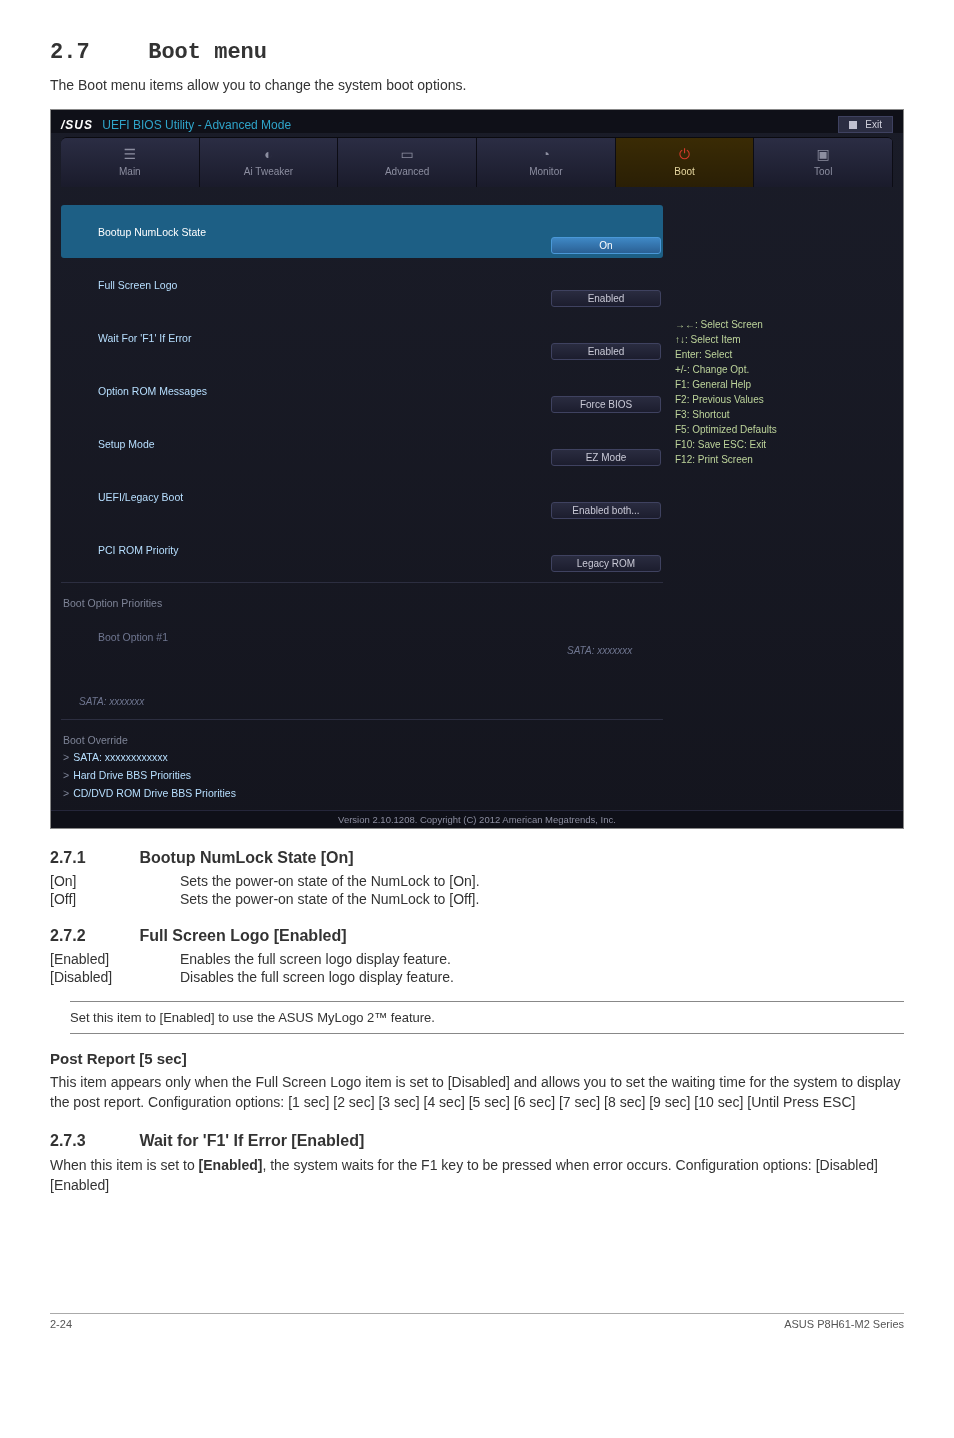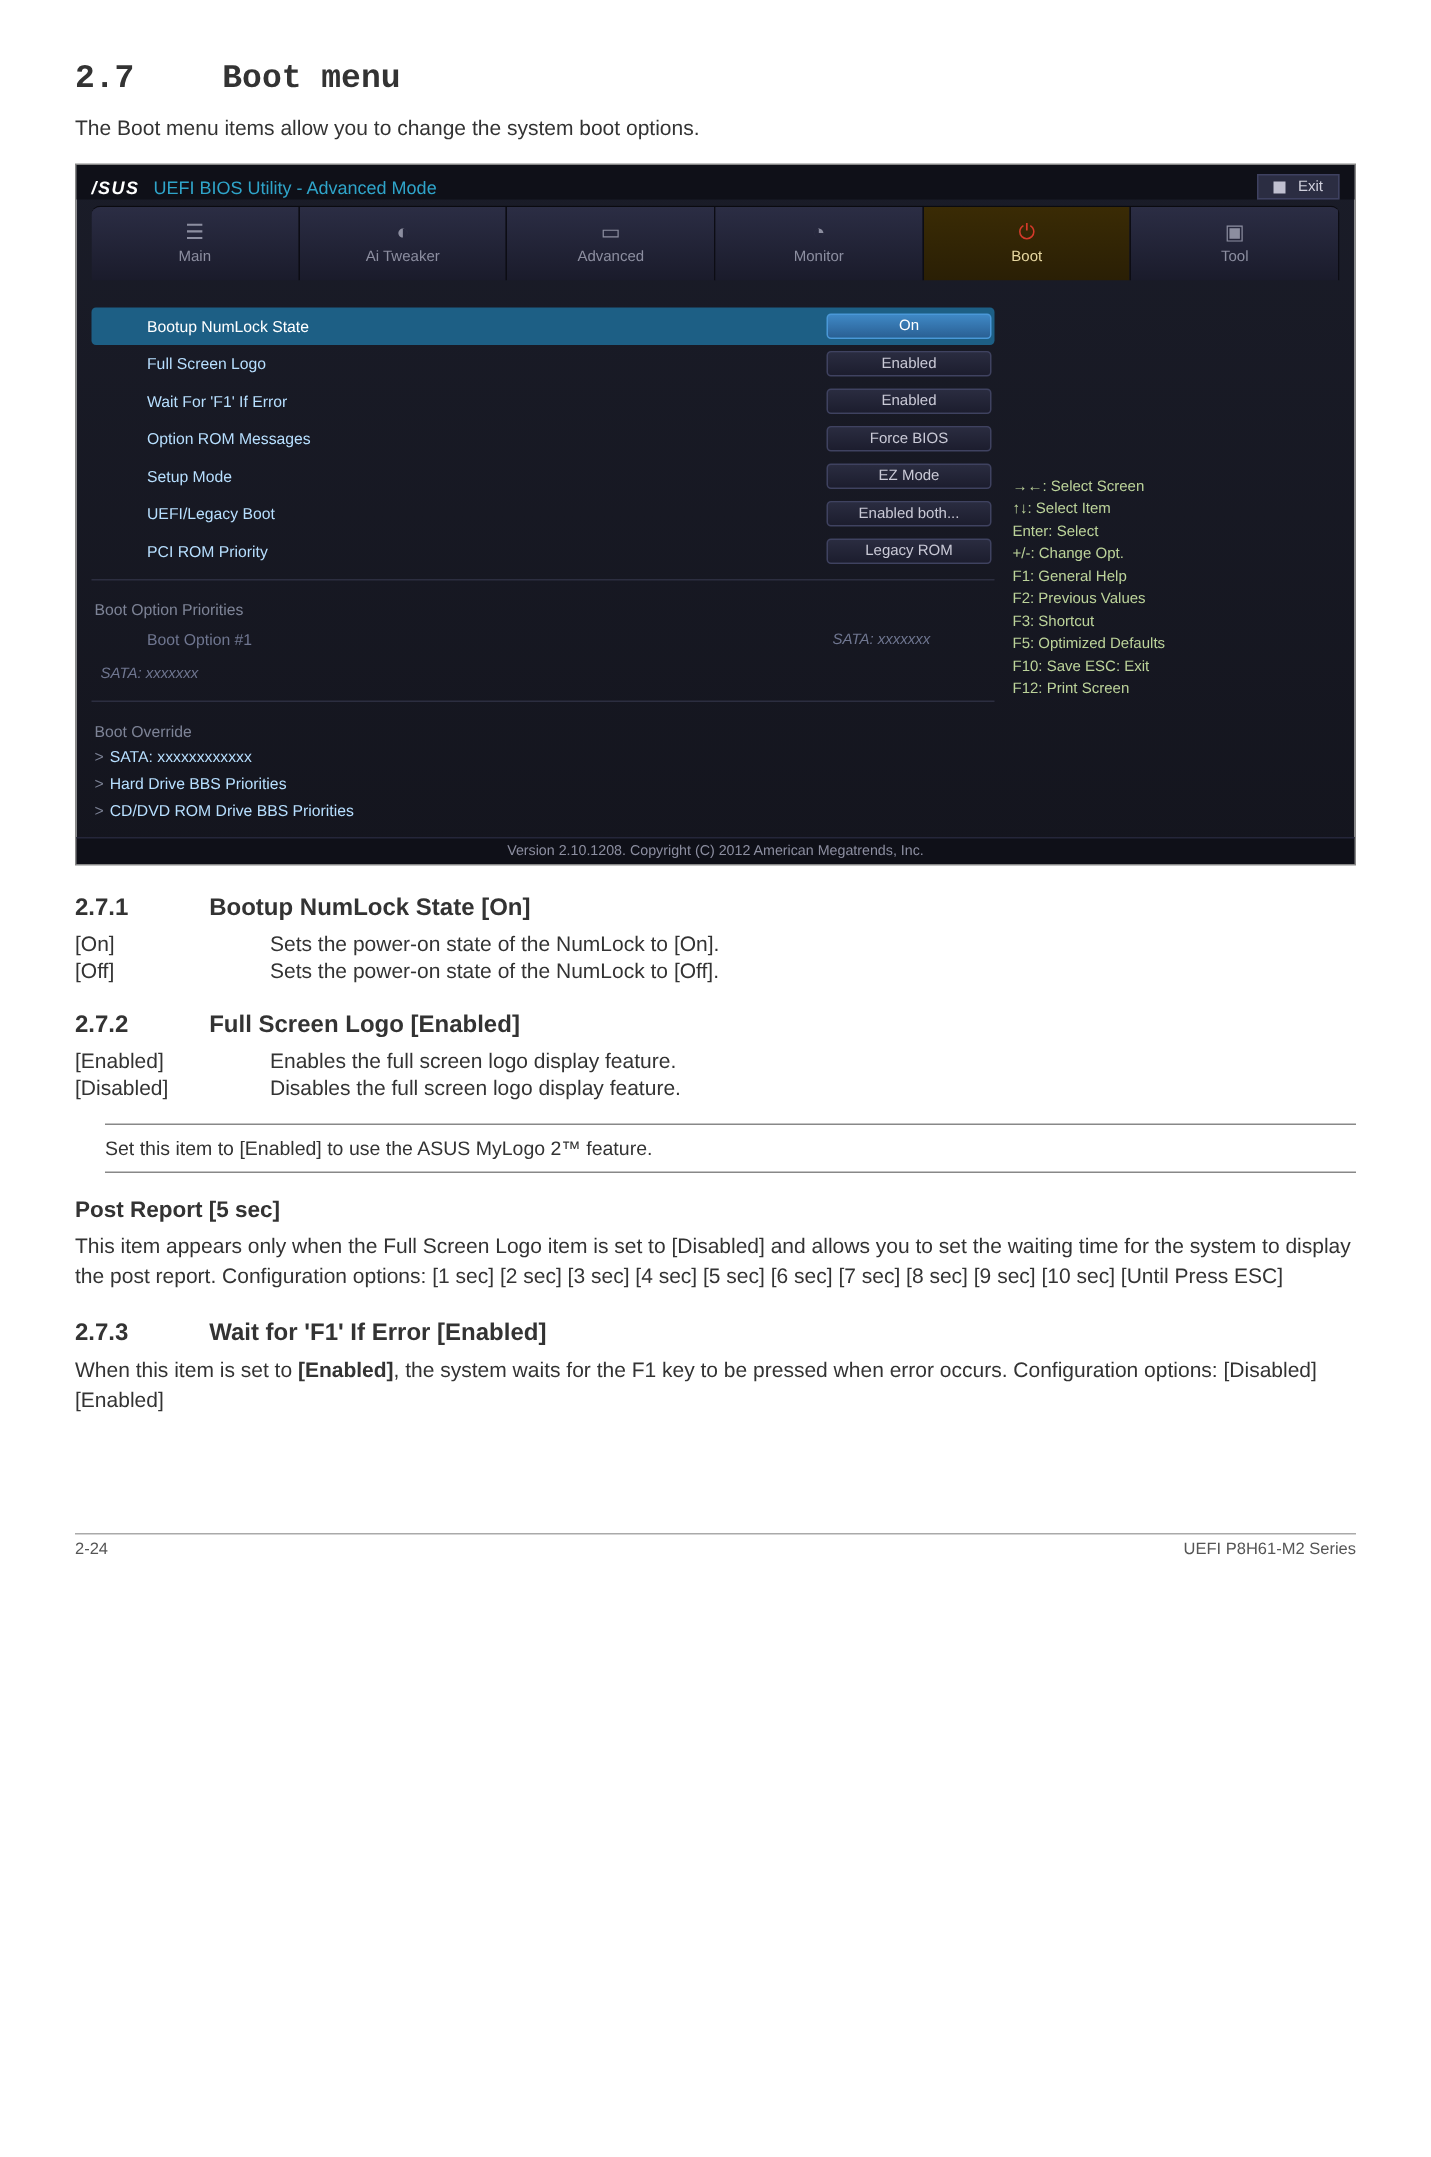--- a/index.html
+++ b/index.html
@@ -82,23 +82,24 @@
   .bios-row.selected { background: #1d5f85; border-radius: 3px; }
   .bios-row-label { flex: 1; color: #b7dfff; padding-left: 35px; }
   .bios-row-label.dim { color: #6f7690; }
   .bios-row.selected .bios-row-label { color: #fff; }
   .bios-val {
     min-width: 110px;
     background: linear-gradient(#2a2c40, #1c1d2e);
     border: 1px solid #3f4260;
     border-radius: 3px;
     text-align: center;
-    padding: 2px 4px;
+    padding: 2px 16px;
     color: #c9c9d6;
     font-size: 10px;
+    margin-top: 28px;
   }
   .bios-val.selected { background: linear-gradient(#3f88c5, #2a6094); color: #fff; border-color: #4a98d8; }
   .bios-val.ghost { background: transparent; border: none; color: #6f7690; text-align: left; font-style: italic; }
   .bios-group-head {
     color: #7d8396;
     font-size: 10.5px;
     padding: 14px 2px 2px 2px;
     border-top: 1px solid #2c2e40;
     margin-top: 6px;
   }
@@ -139,21 +140,21 @@
   .sub3 { font-size: 15px; font-weight: bold; margin: 14px 0 6px 0; }
   .body-text { font-size: 14px; line-height: 1.4; margin-bottom: 10px; }
 
   .page-foot {
     display: flex;
     justify-content: space-between;
     font-size: 11px;
     color: #555;
     border-top: 1px solid #aaa;
     padding-top: 4px;
-    margin-top: 79px;
+    margin-top: 118px;
   }
 </style>
 </head>
 <body>
 
 <div class="section-title">
   <span class="section-num">2.7</span>
   <span>Boot menu</span>
 </div>
 <div class="intro-text">The Boot menu items allow you to change the system boot options.</div>
@@ -286,14 +287,14 @@
 <div class="subhead">
   <span class="sn">2.7.3</span>
   <span>Wait for 'F1' If Error [Enabled]</span>
 </div>
 <div class="body-text">
   <span>When this item is set to </span><b>[Enabled]</b><span>, the system waits for the F1 key to be pressed when error occurs. Configuration options: [Disabled] [Enabled]</span>
 </div>
 
 <div class="page-foot">
   <span>2-24</span>
-  <span>UEFI P8H61-M2 Series</span>
+  <span>ASUS P8H61-M2 Series</span>
 </div>
 
 </body></html>

